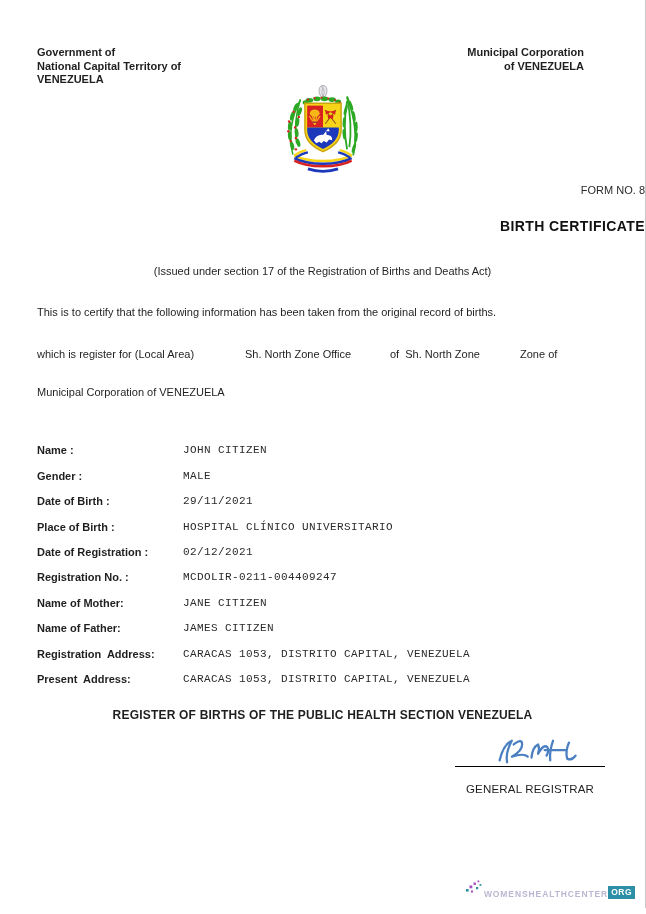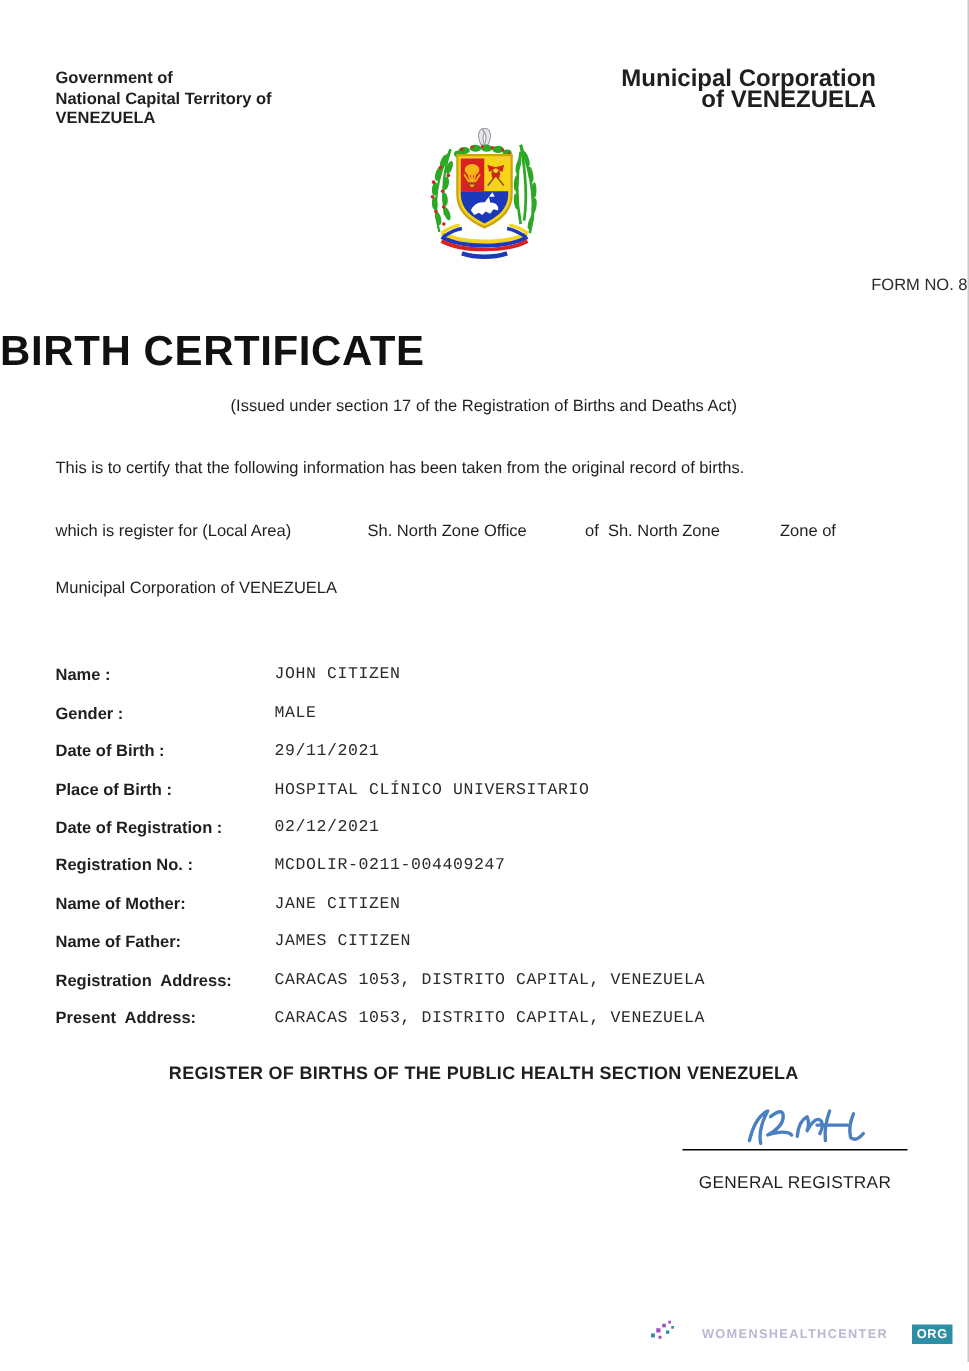--- a/index.html
+++ b/index.html
@@ -15,35 +15,35 @@
     overflow: hidden;
     border-right: 1px solid #c9c9c9;
   }
   
   .hdr-left {
     position: absolute; left: 37px; top: 46px;
     font-size: 11px; font-weight: bold; line-height: 13.5px;
   }
   .hdr-right {
     position: absolute; right: 61px; top: 46px;
-    font-size: 16px; font-weight: bold; line-height: 13.5px; text-align: right;
+    font-size: 11px; font-weight: bold; line-height: 13.5px; text-align: right;
   }
   
   .emblem {
     position: absolute; left: 50%; top: 83px; transform: translateX(-50%);
     width: 102px; height: 98px;
   }
   .form-no {
     position: absolute; top: 184px; left: 0; width: 100%;
     text-align: right; font-size: 11px; color: #2a2a2a;
   }
   
   .title {
     position: absolute; top: 218px; left: 0; width: 100%;
-    text-align: left; font-size: 28px; font-weight: bold; letter-spacing: 0.4px;
+    text-align: right; font-size: 14px; font-weight: bold; letter-spacing: 0.4px;
     color: #111;
   }
   .subtitle {
     position: absolute; top: 265px; left: 0; width: 100%;
     text-align: center; font-size: 11px;
   }
   .certify {
     position: absolute; top: 306px; left: 37px; font-size: 11px;
   }
   .register-line {
@@ -76,21 +76,21 @@
   }
   .sig-block {
     position: absolute; top: 736px; left: 455px; width: 150px; text-align: center;
   }
   .sig-scribble { display: block; margin: 0 auto -2px 38px; }
   .sig-line { border-top: 1.5px solid #000; margin-top: 2px; }
   .sig-title { font-size: 11.5px; margin-top: 16px; letter-spacing: 0.2px; }
   
   .wm {
     position: absolute; right: 10px; bottom: 9px;
-    display: flex; align-items: center; gap: 16px;
+    display: flex; align-items: flex-end; gap: 0;
   }
   .wm-dots { display: block; margin-right: 1px; margin-bottom: 4px; }
   .wm-text {
     font-size: 8.5px; letter-spacing: 0.9px; color: #bcb6d2; font-weight: bold;
   }
   .wm-badge {
     font-size: 8.5px; font-weight: bold; color: #ffffff; background: #2d8fa5;
     padding: 1px 3px 2px 3px; letter-spacing: 0.5px;
   }
 </style>

